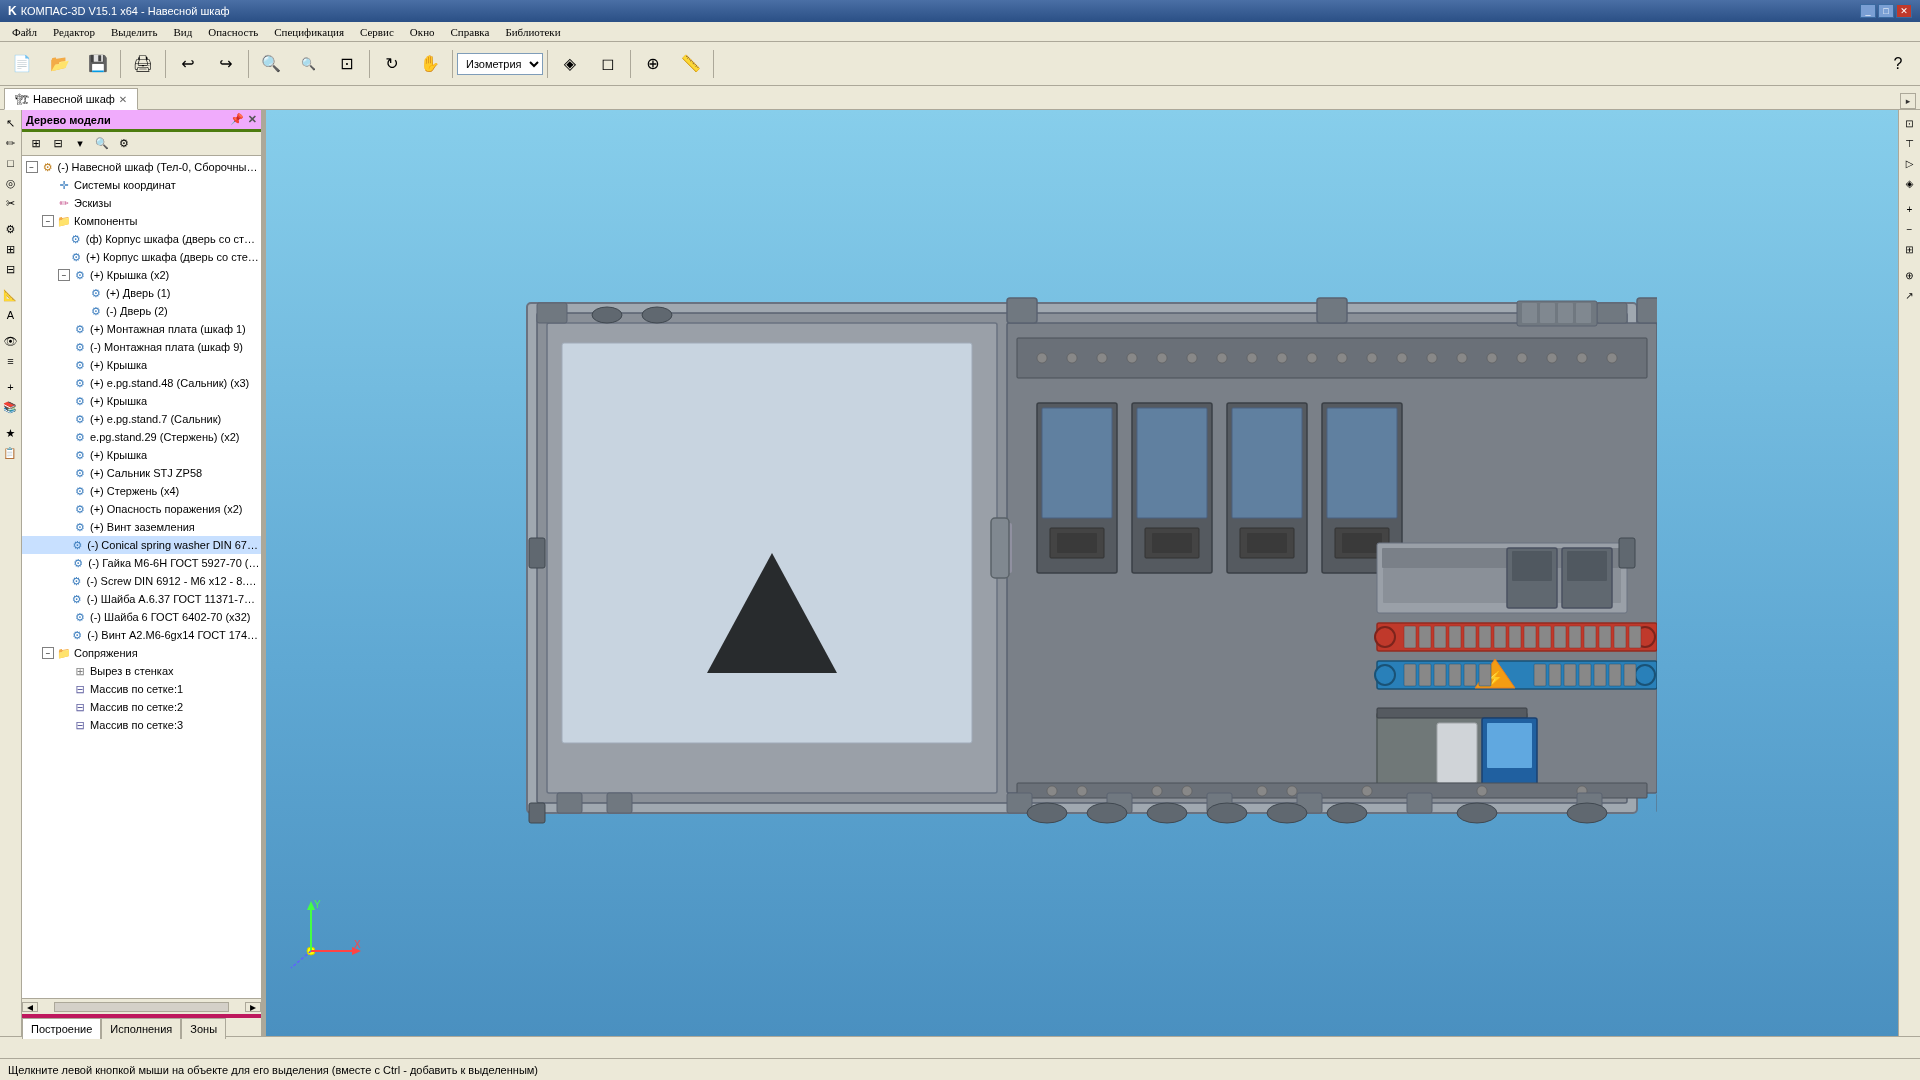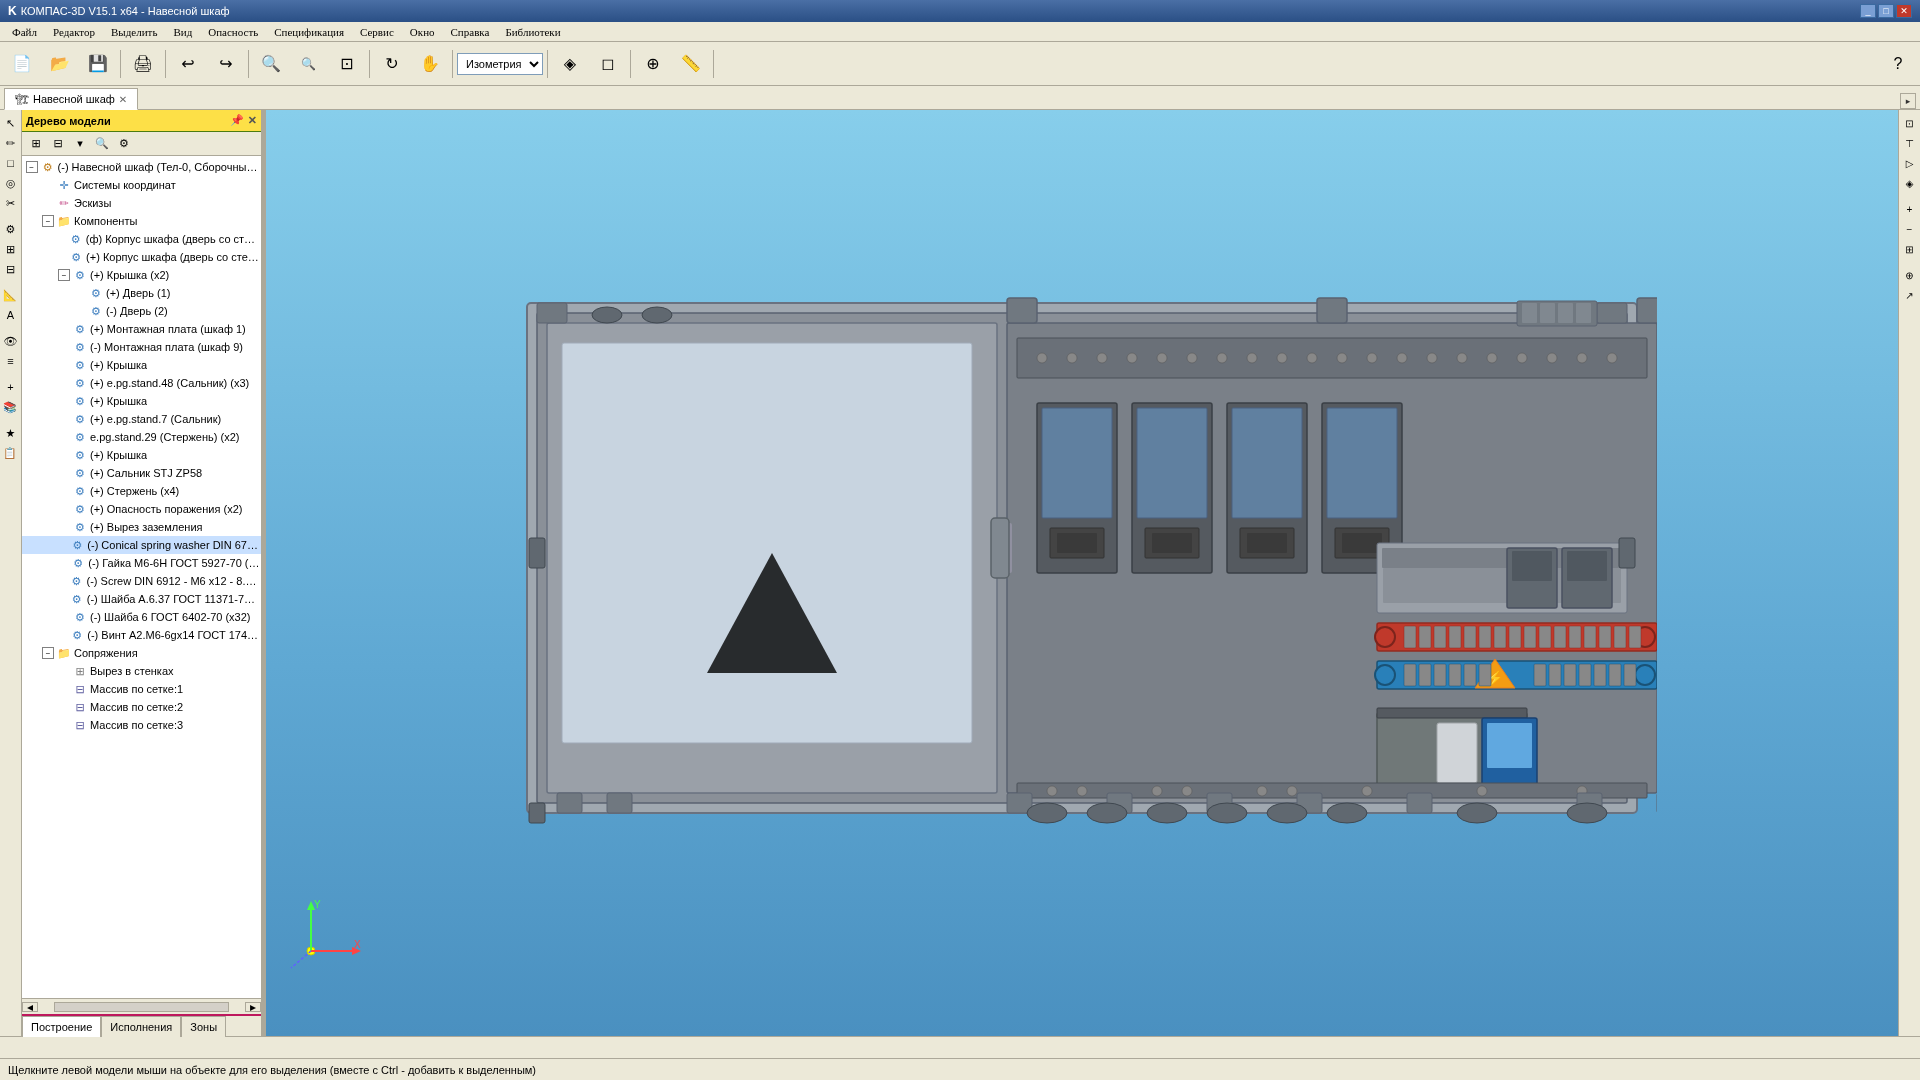--- a/index.html
+++ b/index.html
@@ -111,22 +111,22 @@
       width: 240px;
       min-width: 240px;
       background: white;
       border-right: 1px solid #aca899;
       display: flex;
       flex-direction: column;
       position: relative;
     }
     #sidebar-header {
       height: 22px;
-      background: #fde047;
-      border-bottom: 1px solid #4d7c0f;
+      background: #f0abfc;
+      border-bottom: 3px solid #4d7c0f;
       display: flex; align-items: center; justify-content: space-between;
       padding: 0 4px;
       font-size: 11px; font-weight: bold;
     }
     #sidebar-toolbar {
       height: 24px;
       background: #ece9d8;
       border-bottom: 1px solid #aca899;
       display: flex; align-items: center; padding: 0 4px; gap: 2px;
     }
@@ -159,21 +159,21 @@
       margin-right: 2px; flex-shrink: 0;
       display: flex; align-items: center; justify-content: center;
       font-size: 11px;
     }
     .tree-label { font-size: 11px; overflow: hidden; text-overflow: ellipsis; }
 
     
     #sidebar-bottom {
       height: 22px;
       background: #ece9d8;
-      border-top: 2px solid #be185d;
+      border-top: 4px solid #be185d;
       display: flex;
       align-items: flex-start;
     }
     .sidebar-tab {
       height: 21px;
       padding: 2px 8px;
       font-size: 11px;
       border: 1px solid #aca899;
       border-bottom: none;
       background: #ece9d8;
@@ -541,21 +541,21 @@
         <div class="tree-item">
           <span class="tree-indent" style="width: 36px;"></span>
           <span class="tree-collapse-btn" style="border: none; background: transparent;"></span>
           <span class="tree-icon" style="color: rgb(64, 128, 192);">⚙</span>
           <span class="tree-label" title="(+) Опасность поражения (x2)">(+) Опасность поражения (x2)</span>
         </div>
         <div class="tree-item">
           <span class="tree-indent" style="width: 36px;"></span>
           <span class="tree-collapse-btn" style="border: none; background: transparent;"></span>
           <span class="tree-icon" style="color: rgb(64, 128, 192);">⚙</span>
-          <span class="tree-label" title="(+) Знак заземления">(+) Вырез заземления</span>
+          <span class="tree-label" title="(+) Знак заземления">(+) Винт заземления</span>
         </div>
         <div class="tree-item" style="background: rgb(200, 224, 255);">
           <span class="tree-indent" style="width: 36px;"></span>
           <span class="tree-collapse-btn" style="border: none; background: transparent;"></span>
           <span class="tree-icon" style="color: rgb(64, 128, 192);">⚙</span>
           <span class="tree-label" title="(-) Conical spring washer DIN 6796 - 6">(-) Conical spring washer DIN 6796 - 6</span>
         </div>
         <div class="tree-item">
           <span class="tree-indent" style="width: 36px;"></span>
           <span class="tree-collapse-btn" style="border: none; background: transparent;"></span>
@@ -860,14 +860,14 @@
     <div class="right-btn">↗</div>
   </div>
 
 </div>
 
 <div id="statusbar">
   <span></span>
 </div>
 
 <div id="bottom-status">
-  <span>Щелкните левой модели мыши на объекте для его выделения (вместе с Ctrl - добавить к выделенным)</span>
+  <span>Щелкните левой кнопкой мыши на объекте для его выделения (вместе с Ctrl - добавить к выделенным)</span>
 </div>
 
 </body></html>

